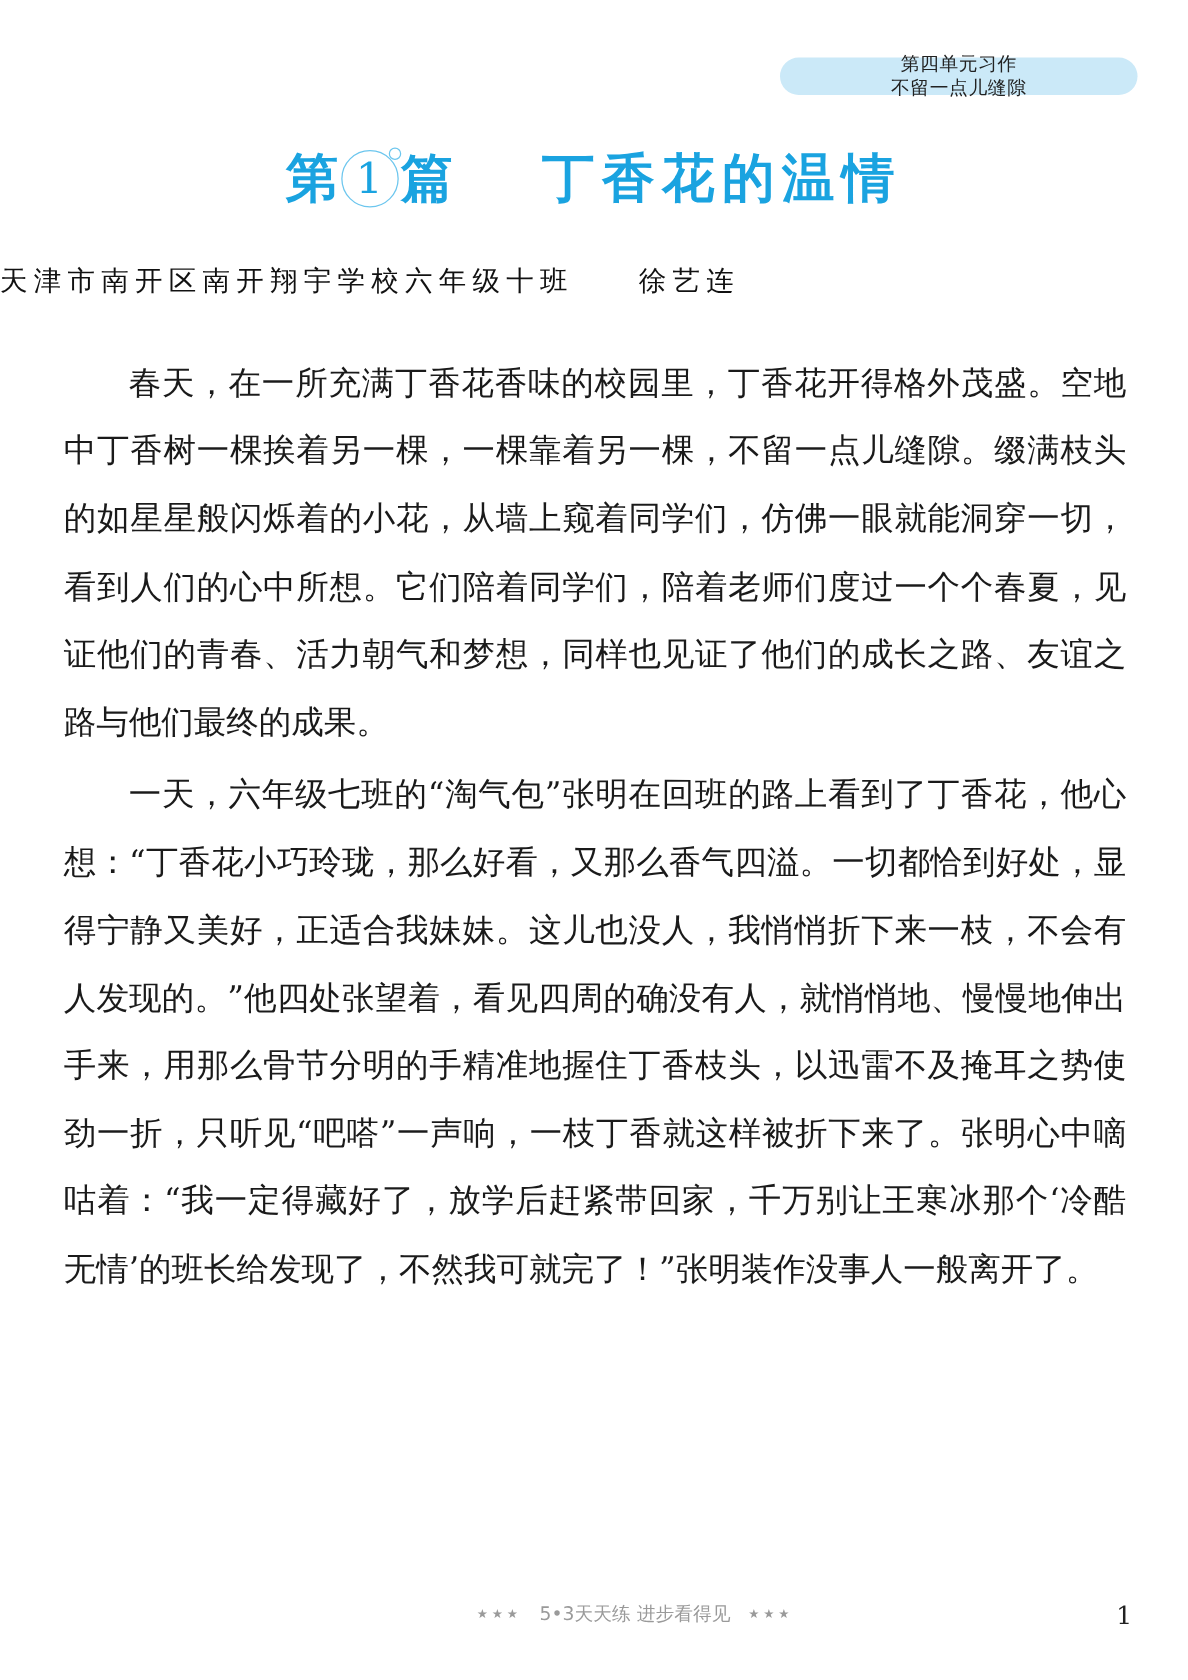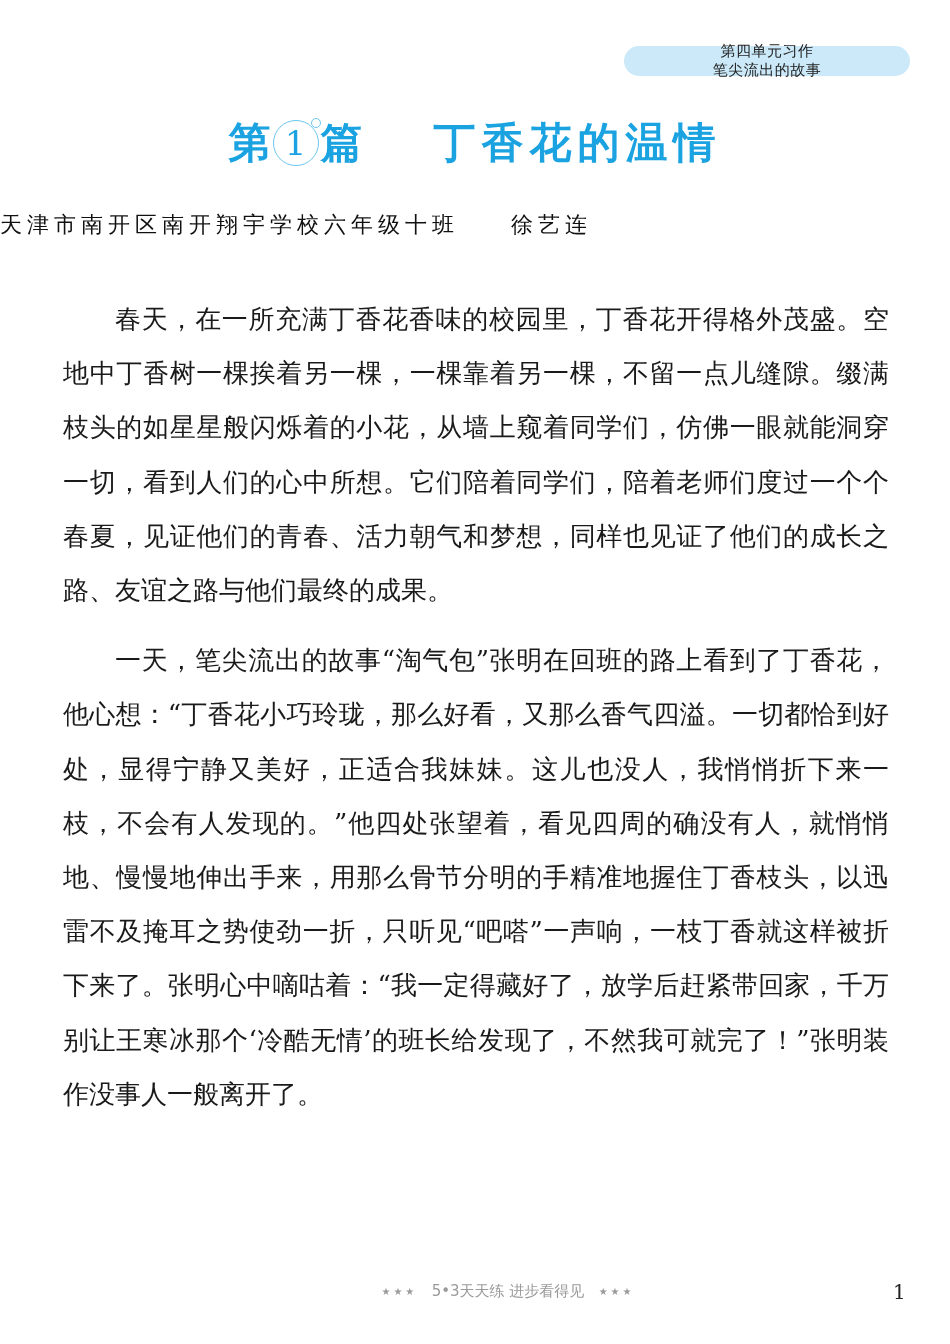--- a/index.html
+++ b/index.html
@@ -18,33 +18,33 @@
                          margin: 0 2px; font-family: "DejaVu Serif", serif; font-size: 34px; font-weight: normal; color: #1aa3e0; }
     .title .num-circle .dot { position: absolute; right: -3px; top: -3px; width: 8px; height: 8px;
                               border: 1.5px solid #6cc6ee; border-radius: 50%; background: #fff; }
     .title .title-gap { display: inline-block; width: 56px; }
     .title .title-main { letter-spacing: 6px; margin-left: 15px; }
     .byline { position: absolute; top: 210px; left: 0; width: 950px; 
               font-size: 22px; letter-spacing: 5px; color: #111; }
     .byline .gap { display: inline-block; width: 28px; }
     .body-text { position: absolute; left: 47px; top: 276px; width: 858px; font-size: 26px;
                  line-height: 54.2px; text-align: justify; }
-    .body-text p { margin: 16px; text-indent: 2em; text-align: justify; }
+    .body-text p { margin: 4px; text-indent: 2em; text-align: justify; }
     .footer { position: absolute; top: 1282px; left: 0; width: 950px; text-align: center;
               font-family: "DejaVu Sans", sans-serif; font-size: 15px; color: #9a9a9a; padding-left: 33px; }
     .footer .stars { font-size: 10px; letter-spacing: 3px; vertical-align: middle; }
     .page-num { position: absolute; left: 893px; top: 1280px; font-size: 20px; color: #222; }
   </style>
 </head>
 <body>
 
 <div class="header-pill">
   <span>第四单元习作</span>
   <span class="gap"></span>
-  <span>笔尖流出的故事</span>
+  <span>不留一点儿缝隙</span>
 </div>
 
 <div class="title">
   <span>第</span>
   <span class="num-circle">
     <span>1</span>
     <span class="dot"></span>
   </span>
   <span>篇</span>
   <span class="title-gap"></span>
@@ -52,21 +52,21 @@
 </div>
 
 <div class="byline">
   <span>天津市南开区南开翔宇学校六年级十班</span>
   <span class="gap"></span>
   <span>徐艺连</span>
 </div>
 
 <div class="body-text">
   <p>春天，在一所充满丁香花香味的校园里，丁香花开得格外茂盛。空地中丁香树一棵挨着另一棵，一棵靠着另一棵，不留一点儿缝隙。缀满枝头的如星星般闪烁着的小花，从墙上窥着同学们，仿佛一眼就能洞穿一切，看到人们的心中所想。它们陪着同学们，陪着老师们度过一个个春夏，见证他们的青春、活力朝气和梦想，同样也见证了他们的成长之路、友谊之路与他们最终的成果。</p>
-  <p>一天，笔尖流出的故事“淘气包”张明在回班的路上看到了丁香花，他心想：“丁香花小巧玲珑，那么好看，又那么香气四溢。一切都恰到好处，显得宁静又美好，正适合我妹妹。这儿也没人，我悄悄折下来一枝，不会有人发现的。”他四处张望着，看见四周的确没有人，就悄悄地、慢慢地伸出手来，用那么骨节分明的手精准地握住丁香枝头，以迅雷不及掩耳之势使劲一折，只听见“吧嗒”一声响，一枝丁香就这样被折下来了。张明心中嘀咕着：“我一定得藏好了，放学后赶紧带回家，千万别让王寒冰那个‘冷酷无情’的班长给发现了，不然我可就完了！”张明装作没事人一般离开了。</p>
+  <p>一天，六年级七班的“淘气包”张明在回班的路上看到了丁香花，他心想：“丁香花小巧玲珑，那么好看，又那么香气四溢。一切都恰到好处，显得宁静又美好，正适合我妹妹。这儿也没人，我悄悄折下来一枝，不会有人发现的。”他四处张望着，看见四周的确没有人，就悄悄地、慢慢地伸出手来，用那么骨节分明的手精准地握住丁香枝头，以迅雷不及掩耳之势使劲一折，只听见“吧嗒”一声响，一枝丁香就这样被折下来了。张明心中嘀咕着：“我一定得藏好了，放学后赶紧带回家，千万别让王寒冰那个‘冷酷无情’的班长给发现了，不然我可就完了！”张明装作没事人一般离开了。</p>
 </div>
 
 <div class="footer">
   <span class="stars">★★★</span>
   &nbsp;
   <span>5•3天天练 进步看得见</span>
   &nbsp;
   <span class="stars">★★★</span>
 </div>
 

